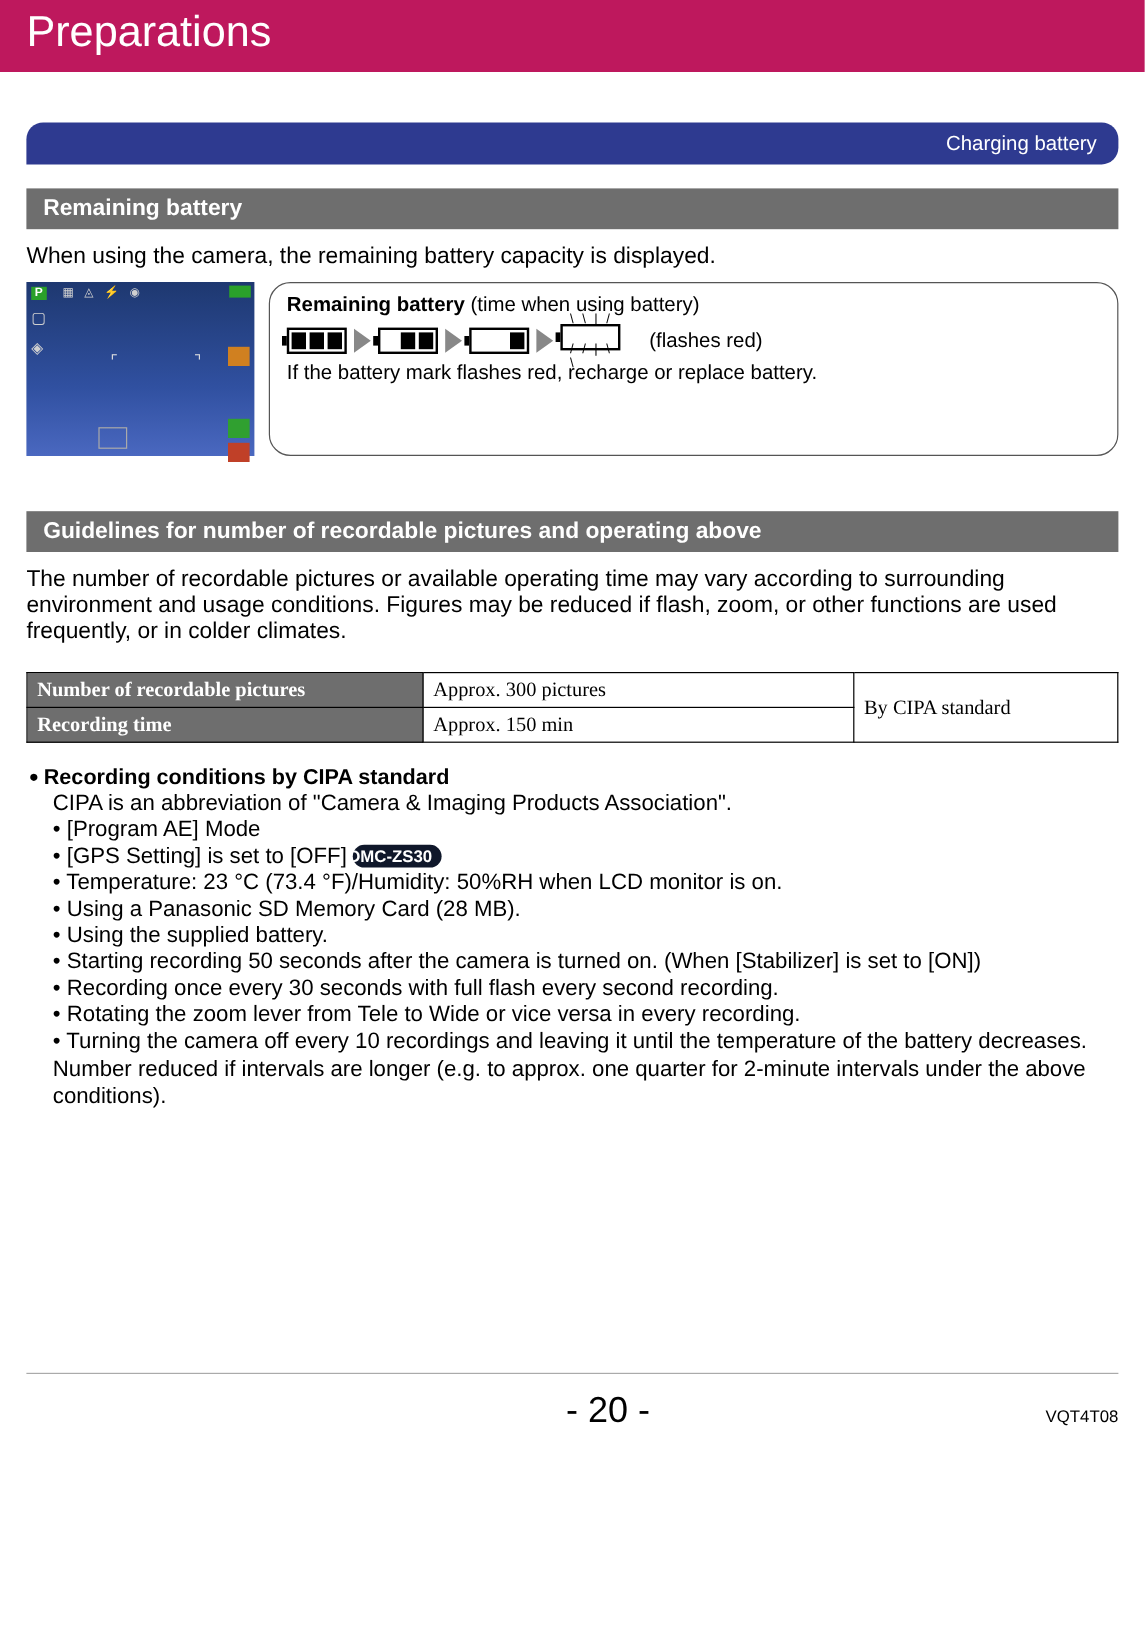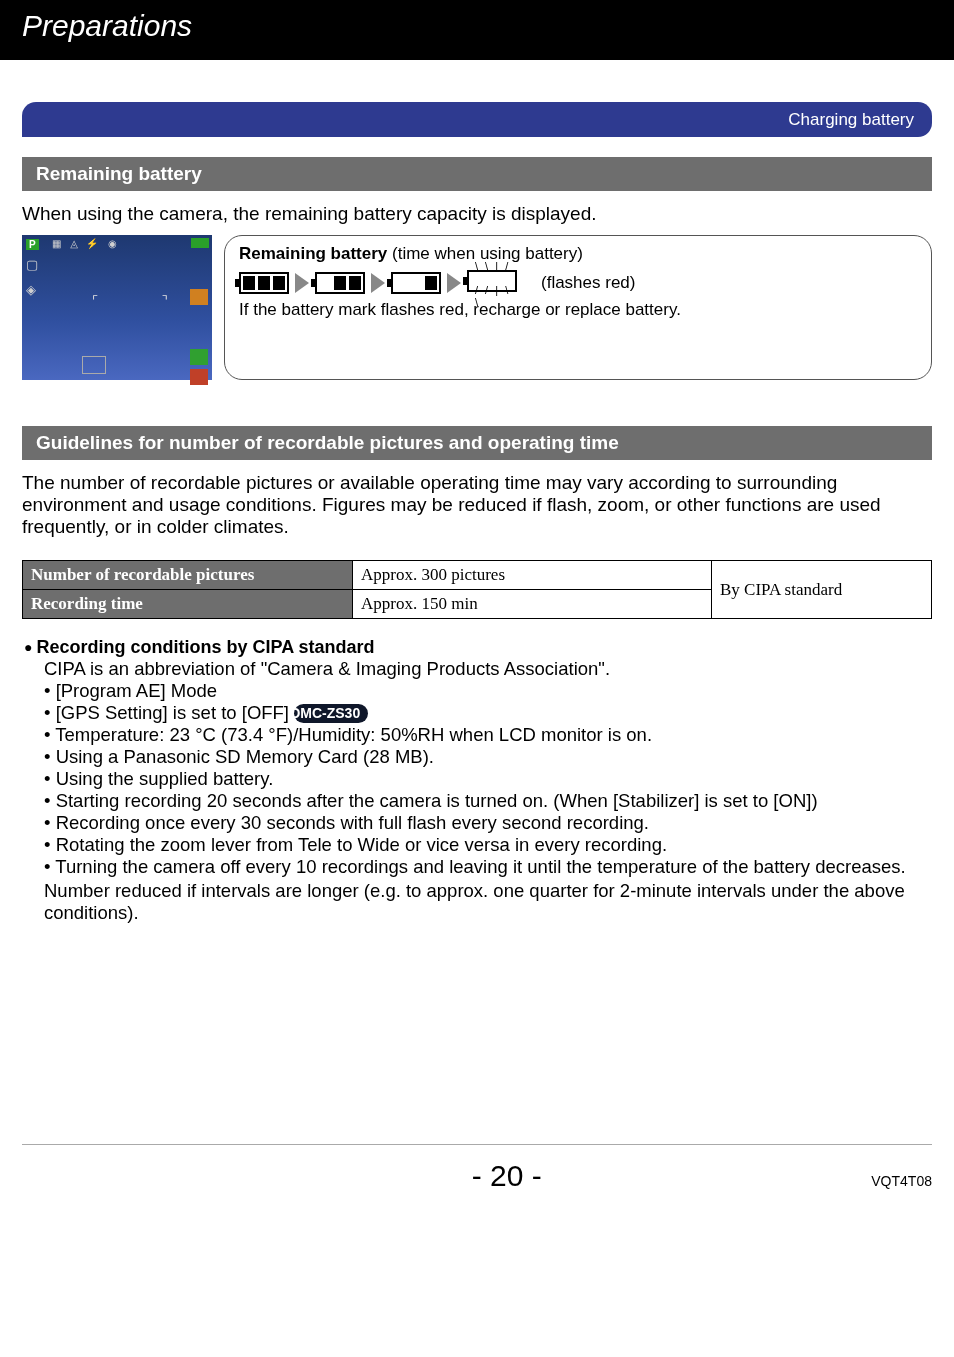--- a/index.html
+++ b/index.html
@@ -4,28 +4,27 @@
   <style>
     * { margin: 0; padding: 0; box-sizing: border-box; }
     body {
       font-family: Arial, Helvetica, sans-serif;
       background: #fff;
       color: #000;
       width: 954px;
       margin: 0 auto;
     }
     .header-bar {
-      background: #000000;
+      background: #be185d;
       color: #fff;
-      font-size: 30px;
+      font-size: 36px;
       padding: 10px 22px 18px;
       height: 60px;
       display: flex;
       align-items: center;
-      font-style: italic;
     }
     .page-content {
       padding: 0 22px 60px;
     }
     .blue-ribbon {
       background: #2e3a90;
       color: #fff;
       font-size: 17px;
       height: 35px;
       border-radius: 14px 14px 14px 0;
@@ -291,21 +290,21 @@
           <span class="batt"></span>
           <span class="flash-rays bottom">/ / | \ \</span>
         </span>
         <span class="batt-text">(flashes red)</span>
       </div>
       <div class="callout-note">If the battery mark flashes red, recharge or replace battery.</div>
     </div>
   </div>
 
   <div class="section-bar">
-    <span>Guidelines for number of recordable pictures and operating time</span>
+    <span>Guidelines for number of recordable pictures and operating above</span>
   </div>
 
   <div class="body-para">The number of recordable pictures or available operating time may vary according to surrounding environment and usage conditions. Figures may be reduced if flash, zoom, or other functions are used frequently, or in colder climates.</div>
 
 
   <table class="tbl">
     <tbody>
         <tr>
       <th>Number of recordable pictures</th>
       <td>Approx. 300 pictures</td>
@@ -321,21 +320,21 @@
   <div class="bullet-heading">
     <span class="circ-bullet">●</span><span>Recording conditions by CIPA standard</span>
   </div>
   <div class="cond-body">CIPA is an abbreviation of "Camera &amp; Imaging Products Association".</div>
   <ul class="cond-list">
     <li>[Program AE] Mode</li>
     <li><span>[GPS Setting] is set to [OFF] </span><span class="model-badge">DMC-ZS30</span></li>
     <li>Temperature: 23 °C (73.4 °F)/Humidity: 50%RH when LCD monitor is on.</li>
     <li>Using a Panasonic SD Memory Card (28 MB).</li>
     <li>Using the supplied battery.</li>
-    <li>Starting recording 20 seconds after the camera is turned on. (When [Stabilizer] is set to [ON])</li>
+    <li>Starting recording 50 seconds after the camera is turned on. (When [Stabilizer] is set to [ON])</li>
     <li>Recording once every 30 seconds with full flash every second recording.</li>
     <li>Rotating the zoom lever from Tele to Wide or vice versa in every recording.</li>
     <li>Turning the camera off every 10 recordings and leaving it until the temperature of the battery decreases.</li>
   </ul>
   <div class="followup">Number reduced if intervals are longer (e.g. to approx. one quarter for 2-minute intervals under the above conditions).</div>
 
   <div class="footer">
     <span style="width:120px;"></span>
     <span class="page-num">- 20 -</span>
     <span class="doc-code">VQT4T08</span>

